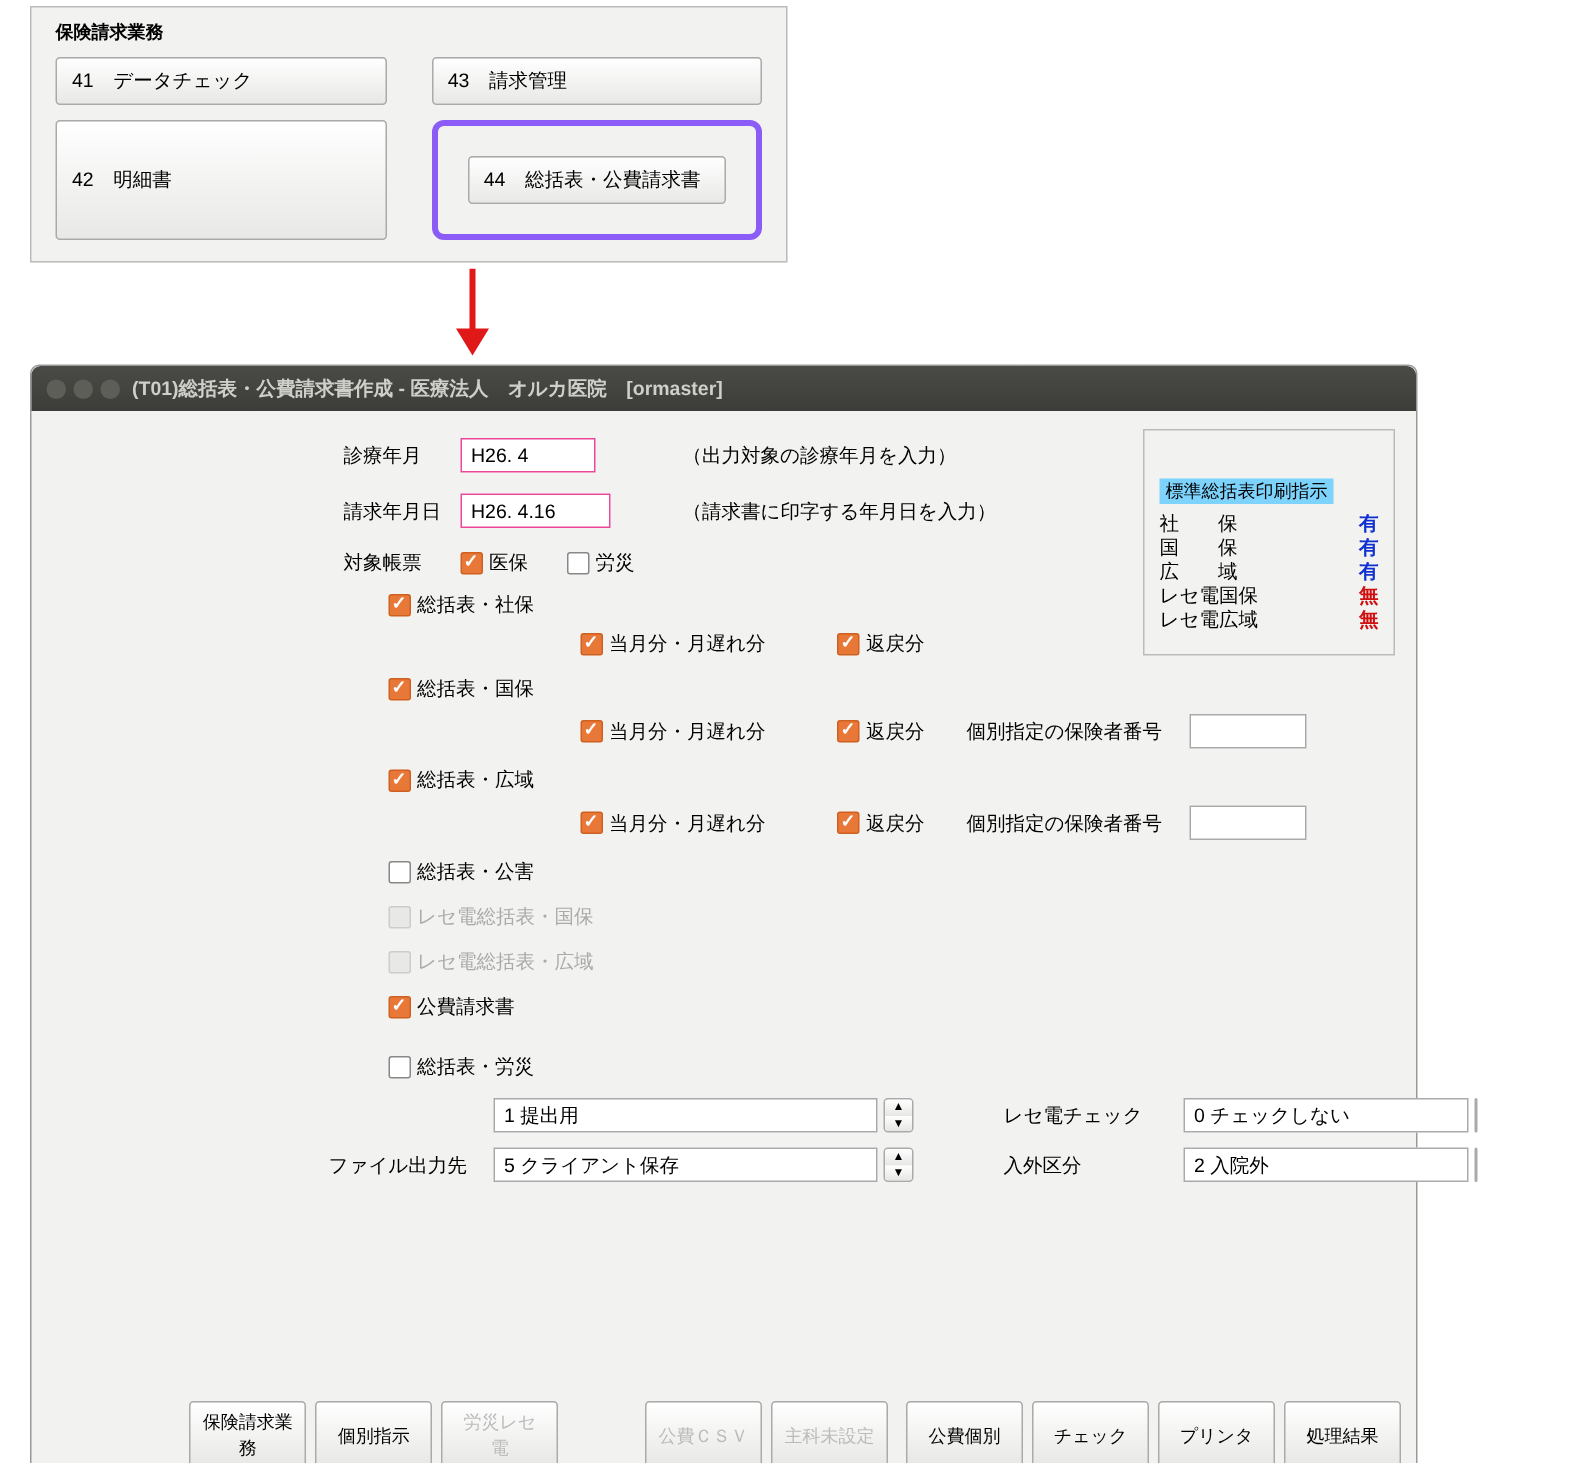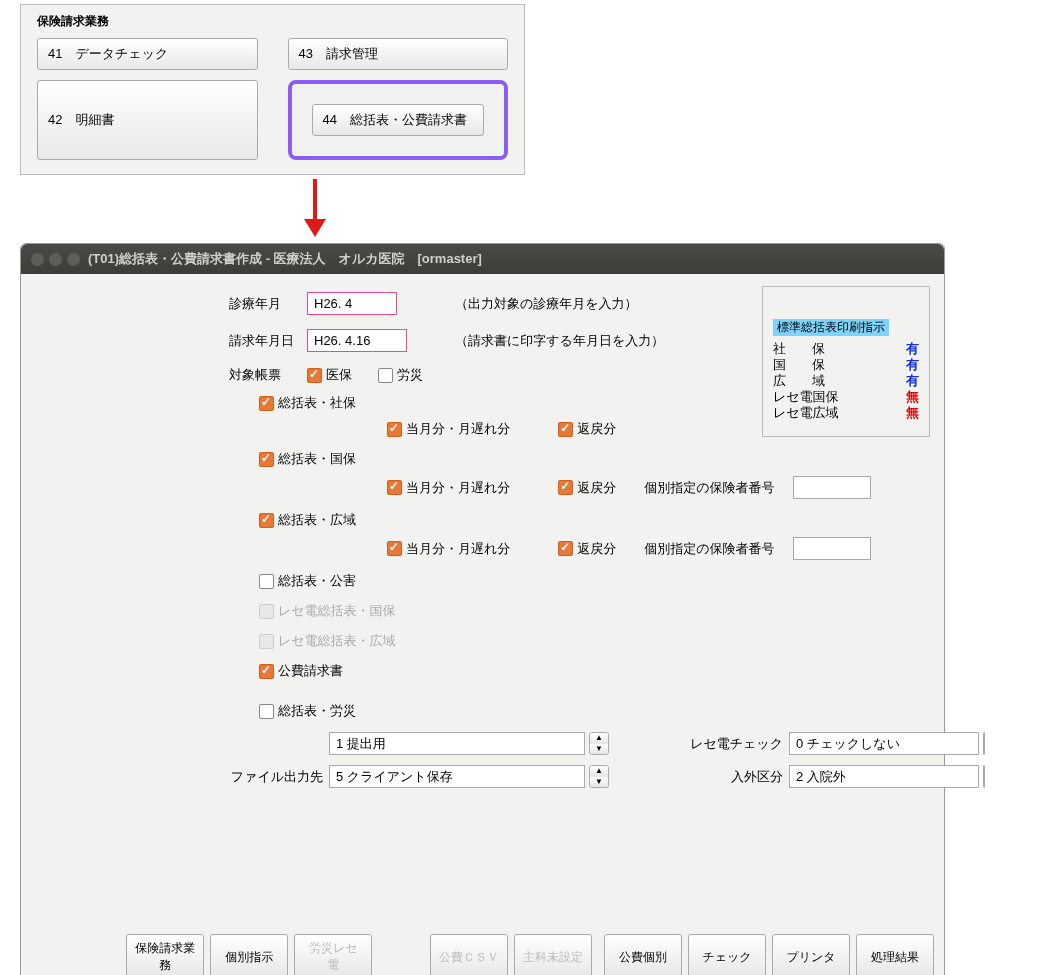--- a/index.html
+++ b/index.html
@@ -34,21 +34,21 @@
 .cb.disabled { background: #e8e8e6; border-color: #ccc; cursor: default; }
 .cb-lbl { margin-left: 4px; vertical-align: middle; font-size: 13px; }
 .cb-lbl.disabled { color: #aaa; }
 .section { margin: 10px 0 12px 30px; }
 .section .sub { margin-left: 80px; margin-top: 8px; display: flex; align-items: center; gap: 18px; padding-left: 48px; }
 .inline-lbl { font-size: 13px; margin-left: 10px; }
 .small-inp { background: #fff; border: 1px solid #aaa; width: 78px; padding: 3px; }
 .target-row { display: flex; align-items: center; gap: 26px; margin-bottom: 10px; }
 .rece-title { margin: 30px 0 10px 20px; font-size: 13px; }
 .rece-grid { display: grid; grid-template-columns: 110px 280px 60px 120px 130px 30px; align-items: center; row-gap: 10px; margin-left: -10px; }
-.rece-grid .glabel { text-align: right; padding-right: 6px; font-size: 13px; }
+.rece-grid .glabel { padding-right: 6px; font-size: 13px; }
 .combo { display: flex; }
 .combo .cinp { background: #fff; border: 1px solid #aaa; padding: 3px 6px; font-size: 13px; flex: 1; }
 .spinner { width: 20px; display: flex; flex-direction: column; margin-left: 4px; border: 1px solid #aaa; border-radius: 3px; overflow: hidden; }
 .spinner div { flex: 1; text-align: center; font-size: 8px; line-height: 10px; background: linear-gradient(#fff,#e6e6e4); cursor: pointer; }
 .bottom-bar { position: absolute; bottom: 8px; left: 10px; right: 10px; }
 .btn-row { display: flex; gap: 6px; margin-bottom: 6px; }
 .btn-row .spacer { flex: 1; }
 .bbtn { background: linear-gradient(#fff,#e6e6e4); border: 1px solid #aaa; border-radius: 3px; padding: 5px 8px; font-size: 12px; cursor: pointer; min-width: 78px; text-align: center; }
 .bbtn.dis { color: #bbb; cursor: default; }
 </style>

